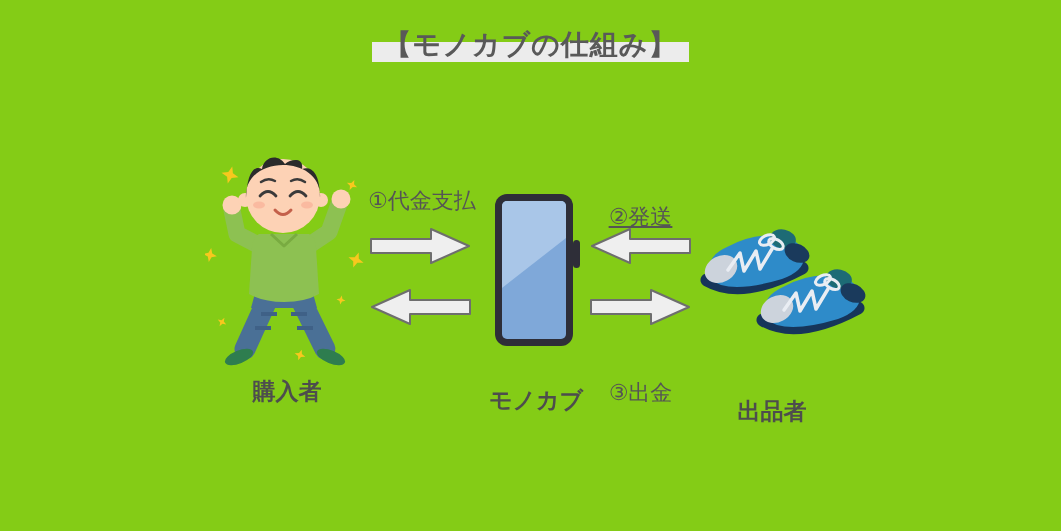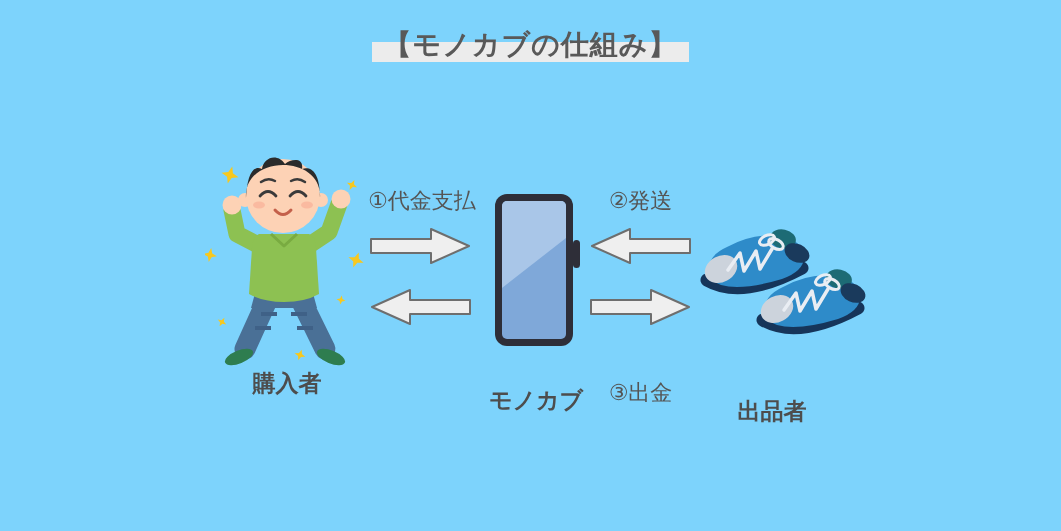--- a/index.html
+++ b/index.html
@@ -5,21 +5,21 @@
   * { margin: 0; padding: 0; box-sizing: border-box; }
   html, body {
     width: 1061px; height: 531px;
     background: #ffffff;
     font-family: "Liberation Sans", "DejaVu Sans", sans-serif;
     overflow: hidden;
   }
   .stage {
     position: relative;
     width: 1061px; height: 531px;
-    background: #7dd3fc;
+    background: #84cc16;
     padding-left: 13px;
   }
   .title-wrap {
     position: absolute;
     top: 26px; left: 0; width: 100%;
     text-align: center;
   }
   .title {
     display: inline-block;
     font-size: 28px;
@@ -140,20 +140,20 @@
     <polygon points="102,14 42,14 42,4 4,21 42,38 42,28 102,28" fill="#efefef" stroke="#6e6e6e" stroke-width="2" stroke-linejoin="round"></polygon>
   </svg>
   <svg class="abs" style="left:368px; top:286px;" width="105" height="42" viewBox="0 0 105 42">
     <polygon points="102,14 42,14 42,4 4,21 42,38 42,28 102,28" fill="#efefef" stroke="#6e6e6e" stroke-width="2" stroke-linejoin="round"></polygon>
   </svg>
   <svg class="abs" style="left:588px; top:286px;" width="105" height="42" viewBox="0 0 105 42">
     <polygon points="3,14 63,14 63,4 101,21 63,38 63,28 3,28" fill="#efefef" stroke="#6e6e6e" stroke-width="2" stroke-linejoin="round"></polygon>
   </svg>
 
   <div class="flow-label" style="left:368px; top:186px;">①代金支払</div>
-  <div class="flow-label" style="left:588px; top:186px;">②発送</div>
+  <div class="flow-label" style="left:588px; top:202px;text-decoration:underline;">②発送</div>
   <div class="flow-label" style="left:588px; top:338px;margin-top:40px;">③出金</div>
 
-  <div class="actor-label" style="left:212px; top:368px;">購入者</div>
+  <div class="actor-label" style="left:212px; top:376px;">購入者</div>
   <div class="actor-label" style="left:461px; top:385px;">モノカブ</div>
   <div class="actor-label" style="left:697px; top:396px;">出品者</div>
 
 </div>
 
 </body></html>

